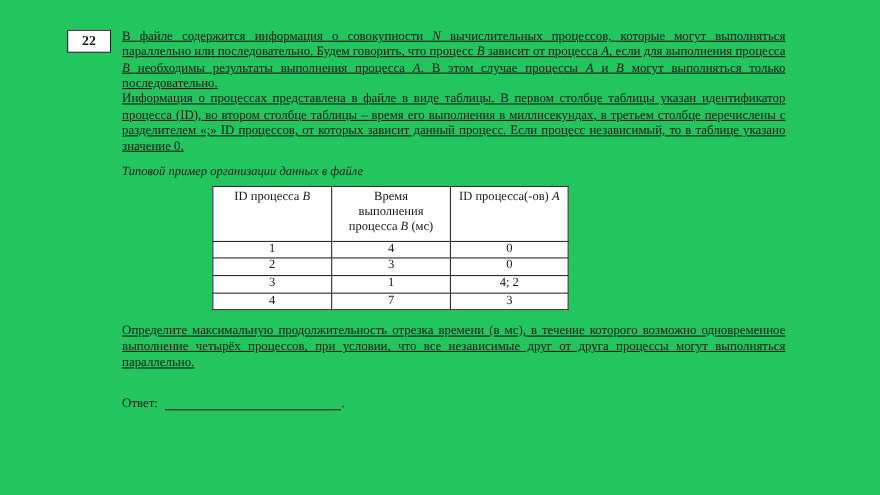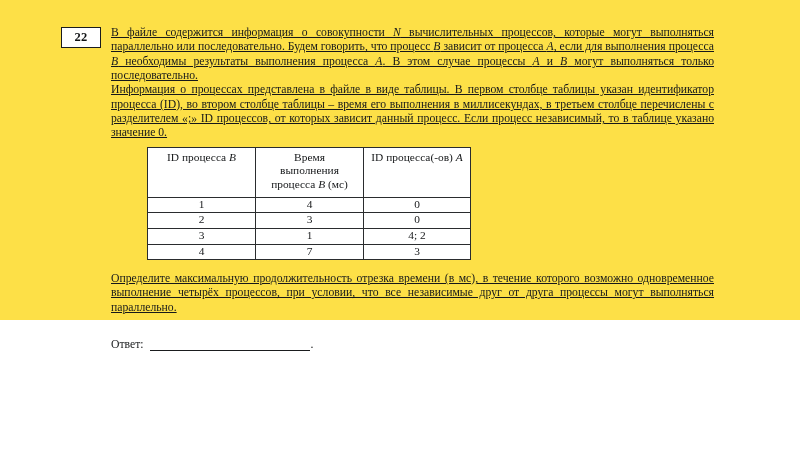--- a/index.html
+++ b/index.html
@@ -14,22 +14,22 @@
     overflow: hidden;
     font-family: "Liberation Serif", "DejaVu Serif", serif;
     color: #16181a;
     position: relative;
   }
 
   .page {
     position: absolute;
     left: 0; top: 0;
     width: 800px;
-    height: 320px;
-    background: #fde047;
+    height: 450px;
+    background: #22c55e;
   }
 
   
   .qnum-box {
     position: absolute;
     left: 61px;
     top: 27px;
     width: 40px;
     height: 21px;
     border: 1.6px solid #1a1c1e;
@@ -87,20 +87,21 @@
   
   .table-wrap {
     margin-top: 6px;
     padding-left: 36px;
   }
   table.proc-table {
     border-collapse: collapse;
     width: 308px;
     table-layout: fixed;
     background: #ffffff;
+    margin-left: 46px;
   }
   table.proc-table th,
   table.proc-table td {
     border: 1.1px solid #2a2c2e;
     text-align: center;
     vertical-align: top;
     font-size: 11.4px;
     line-height: 13.6px;
     font-weight: 400;
     color: #16181a;
@@ -159,20 +160,21 @@
   <div class="qnum-box">
     <span class="qnum">22</span>
   </div>
 
   <div class="content">
 
     <p class="body-text">В файле содержится информация о совокупности <span class="mathvar">N</span> вычислительных процессов, которые могут выполняться параллельно или последовательно. Будем говорить, что процесс <span class="mathvar">B</span> зависит от процесса <span class="mathvar">A</span>, если для выполнения процесса <span class="mathvar">B</span> необходимы результаты выполнения процесса <span class="mathvar">A</span>. В этом случае процессы <span class="mathvar">A</span> и <span class="mathvar">B</span> могут выполняться только последовательно.</p>
 
     <p class="body-text">Информация о процессах представлена в файле в виде таблицы. В первом столбце таблицы указан идентификатор процесса (ID), во втором столбце таблицы – время его выполнения в миллисекундах, в третьем столбце перечислены с разделителем «;» ID процессов, от которых зависит данный процесс. Если процесс независимый, то в таблице указано значение 0.</p>
 
+    <p class="caption">Типовой пример организации данных в файле</p>
 
     <div class="table-wrap">
       <table class="proc-table">
         <thead>
           <tr>
             <th class="col-a">ID процесса <span class="mathvar">B</span></th>
             <th class="col-b"><span>Время</span><br><span>выполнения</span><br>процесса <span class="mathvar">B</span> (мс)</th>
             <th class="col-c">ID процесса(-ов) <span class="mathvar">A</span></th>
           </tr>
         </thead>

